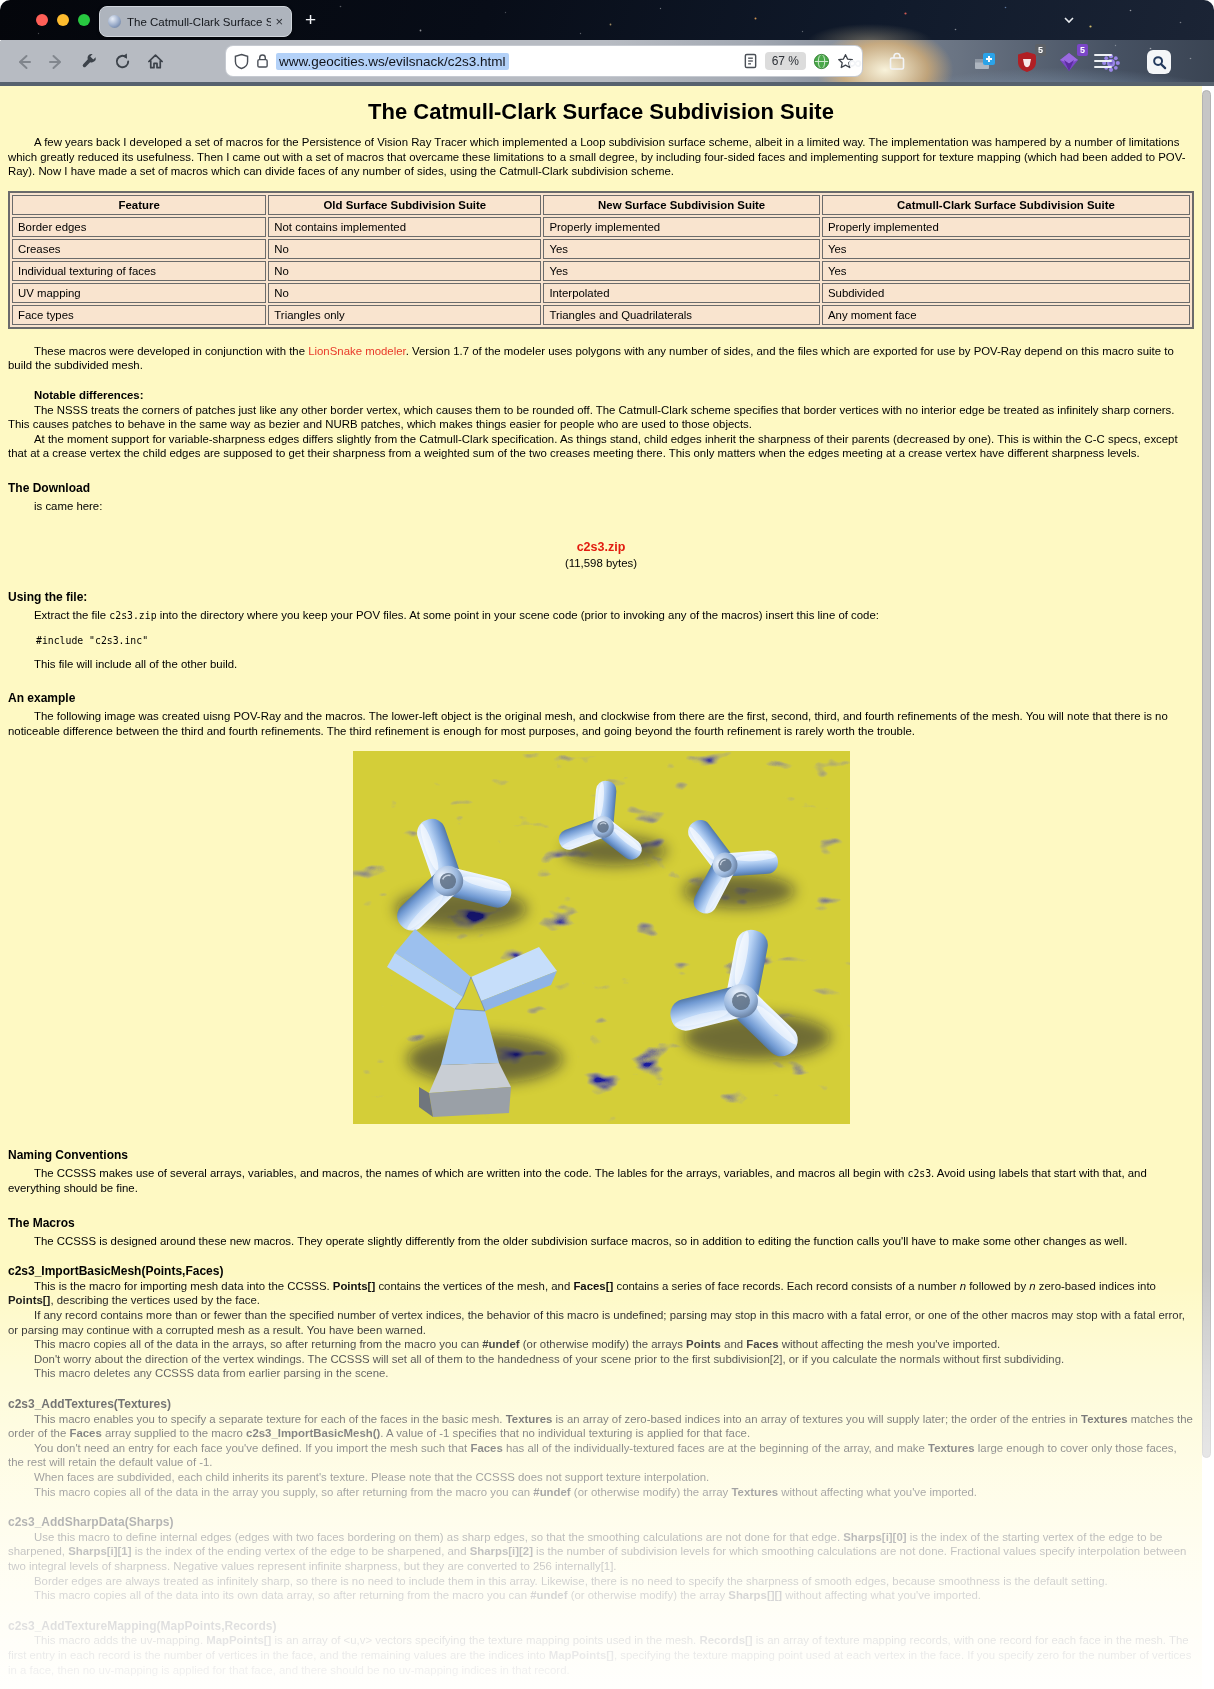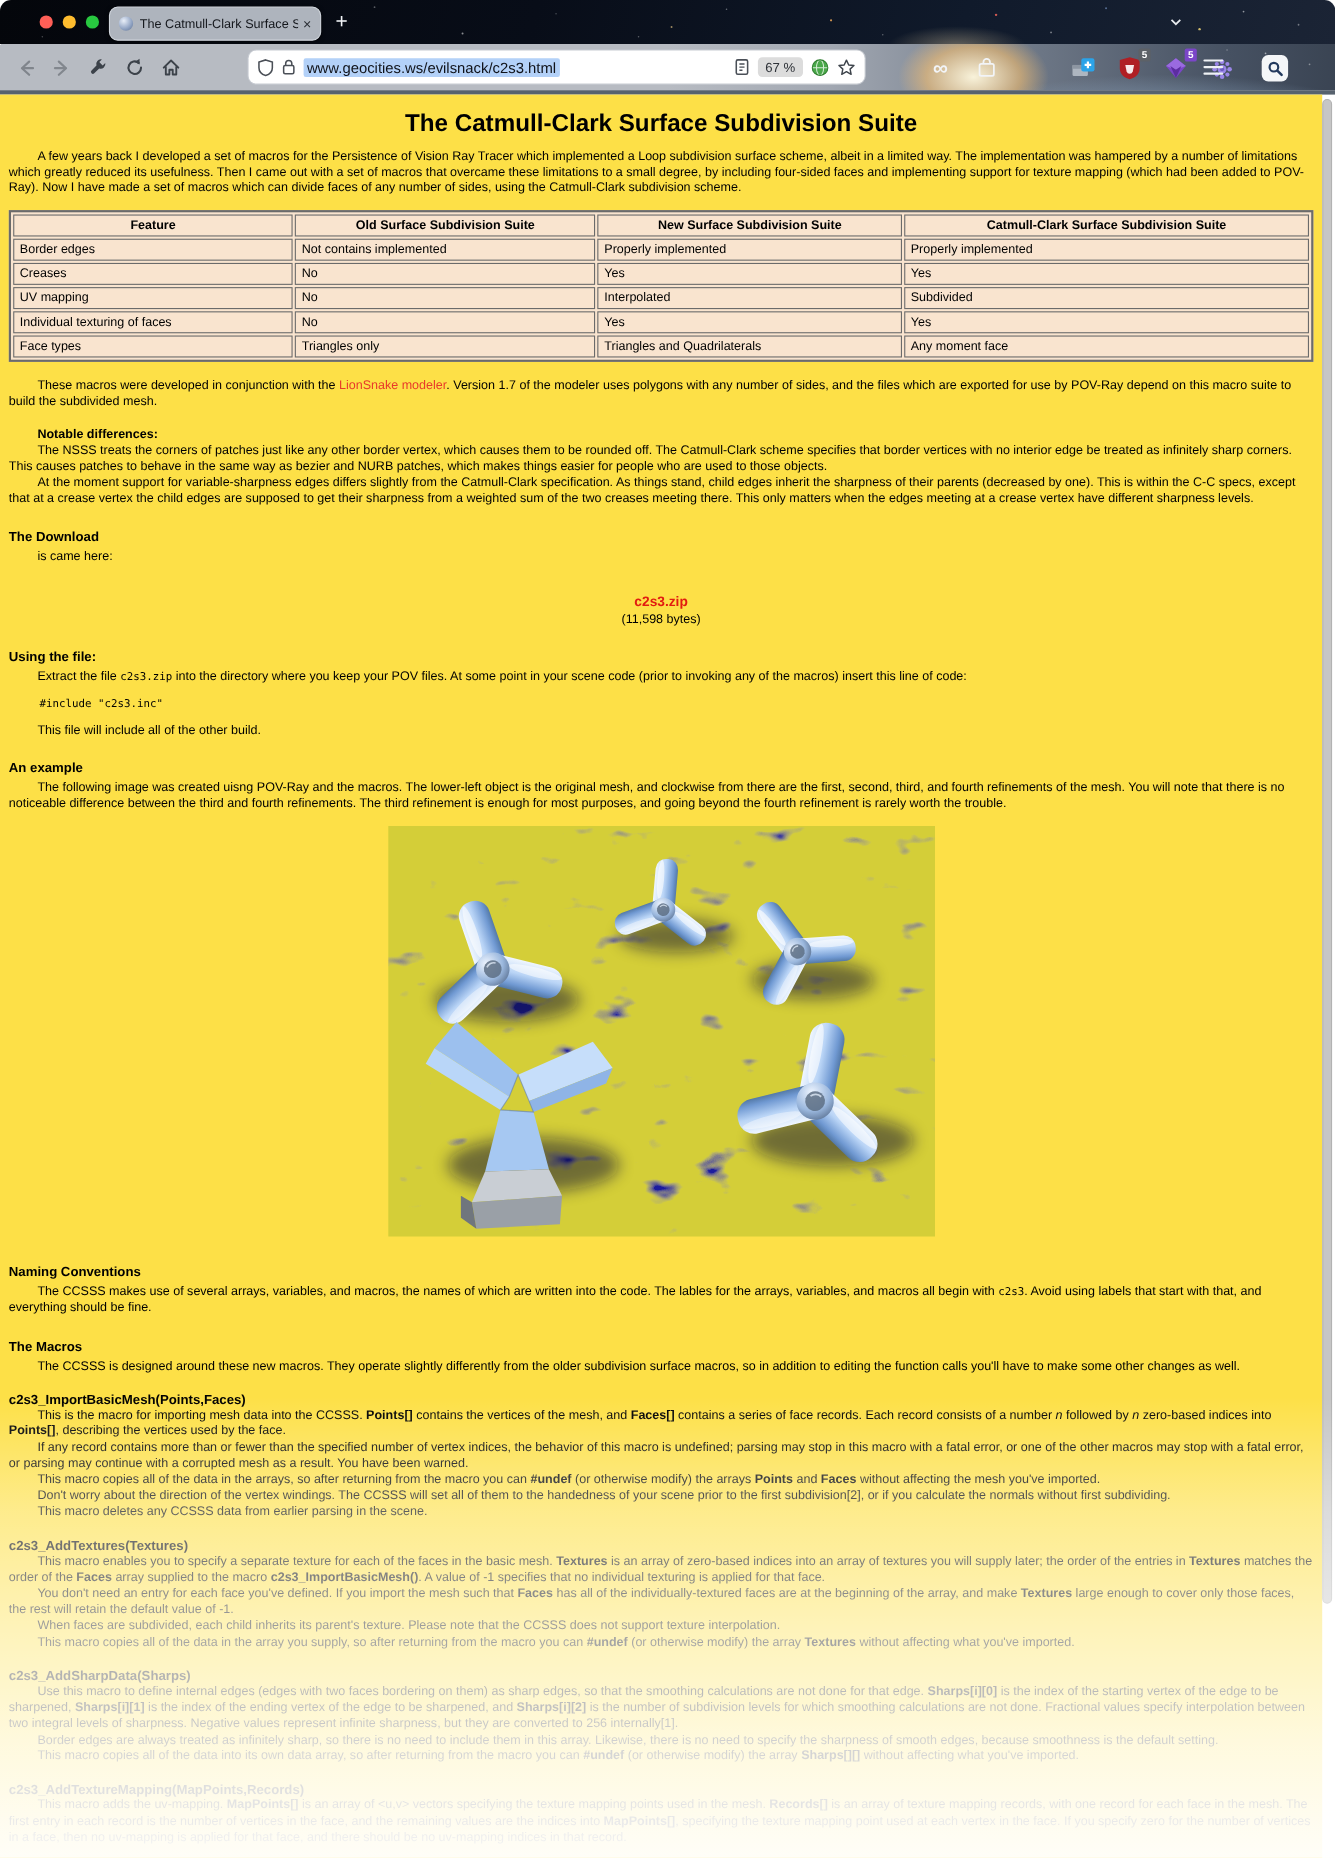--- a/index.html
+++ b/index.html
@@ -35,39 +35,39 @@
   
   .toolbar{position:absolute;top:40px;left:0;width:1214px;height:42px;
     border-bottom:4px solid #57626e;
     background:
       radial-gradient(95px 60px at 885px 30px, rgba(255,248,222,.95), rgba(255,196,110,.55) 45%, rgba(255,196,110,0) 72%),
       radial-gradient(430px 170px at 1060px 150px, #b9c9da 0%, #8ba3bc 45%, rgba(139,163,188,0) 72%),
       linear-gradient(to right,#b7bbc2 0%,#b7bbc2 50%,#a2a8b2 62%,#6c7685 78%,#465162 92%,#3a4453 100%);}
   .toolstars{position:absolute;top:40px;left:0;width:1px;height:1px;border-radius:50%;background:#fff;
     box-shadow:1150px 8px 0 .3px #ffffff88, 1190px 18px 0 .3px #ffffff66, 1115px 5px 0 .2px #ffffff55;}
   .navbtn{position:absolute;top:52px;width:20px;height:20px;}
-  .urlbar{position:absolute;left:226px;top:46px;width:560px;height:30px;background:#ffffff;
+  .urlbar{position:absolute;left:226px;top:46px;width:636px;height:30px;background:#ffffff;
     border-radius:7px;box-shadow:0 0 0 1px #c6cad1;display:flex;align-items:center;
     padding:0 8px;box-sizing:border-box;gap:7px;}
   .urltext{font-size:13.5px;color:#10131a;background:#b3d1f8;padding:1px 3px;border-radius:2px;
     white-space:nowrap;flex:0 0 auto;}
   .url-spacer{flex:1;}
   .zoom-pill{font-size:12px;color:#2e3238;background:#dcdcdc;border-radius:4px;padding:2px 7px;}
   .ext{position:absolute;top:49px;width:26px;height:26px;display:flex;align-items:center;justify-content:center;}
   .badge{position:absolute;top:-5px;right:-6px;font-size:9px;color:#fff;border-radius:2px;
     padding:0 3px;line-height:12px;font-weight:bold;}
   .badge-gray{background:#5d6167;} .badge-purple{background:#7b46c8;}
   .inf{color:#f2f4f7;font-size:19px;font-weight:bold;line-height:1;}
   .searchbox{width:24px;height:24px;background:#f4f6f8;border-radius:6px;display:flex;
     align-items:center;justify-content:center;}
   .menu{position:absolute;left:1094px;top:54px;width:18px;}
   .menu div{height:2px;background:#eef1f4;margin:0 0 4px;border-radius:1px;}
 
   
-  .content{position:absolute;top:86px;left:0;width:1202px;height:1603px;background:#fde047;
+  .content{position:absolute;top:86px;left:0;width:1202px;height:1603px;background:#fef9c3;
     overflow:hidden;color:#000;}
   .inner{padding:0 8px;}
   h1{font-size:22px;text-align:center;margin:13px 0 10px;font-weight:bold;}
   h2{font-size:12px;margin:20px 0 4px;font-weight:bold;}
   .macro-h{font-size:12px;font-weight:bold;margin:16px 0 0;}
   p{font-size:11.4px;line-height:14.6px;margin:0;}
   .ind{text-indent:26px;}
   .gap-top{margin-top:15px;}
   b{font-weight:bold;} i{font-style:italic;}
   code{font-family:"DejaVu Sans Mono",monospace;font-size:9.8px;}
@@ -267,30 +267,30 @@
               <td>Properly implemented</td>
               <td>Properly implemented</td>
             </tr>
             <tr>
               <td>Creases</td>
               <td>No</td>
               <td>Yes</td>
               <td>Yes</td>
             </tr>
             <tr>
+              <td>Individual texturing of faces</td>
+              <td>No</td>
+              <td>Yes</td>
+              <td>Yes</td>
+            </tr>
+            <tr>
               <td>UV mapping</td>
               <td>No</td>
               <td>Interpolated</td>
               <td>Subdivided</td>
-            </tr>
-            <tr>
-              <td>Individual texturing of faces</td>
-              <td>No</td>
-              <td>Yes</td>
-              <td>Yes</td>
             </tr>
             <tr>
               <td>Face types</td>
               <td>Triangles only</td>
               <td>Triangles and Quadrilaterals</td>
               <td>Any moment face</td>
             </tr>
           </tbody>
       </table>
 

